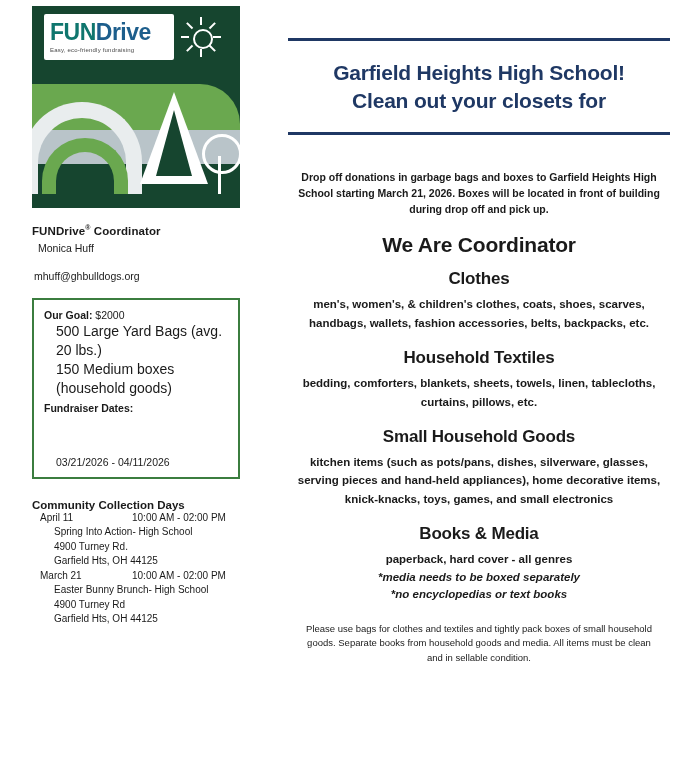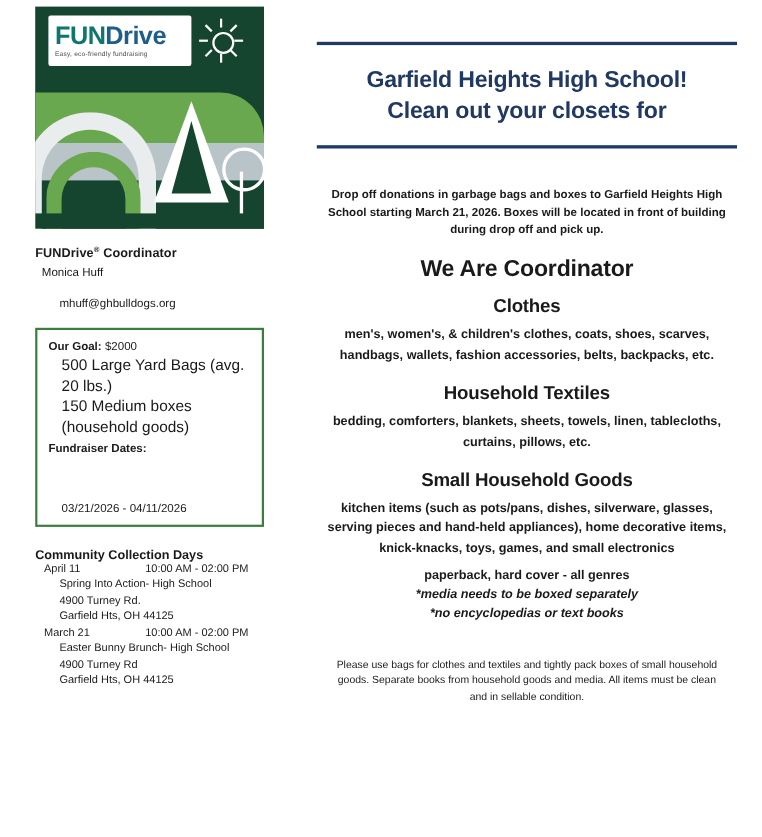--- a/index.html
+++ b/index.html
@@ -163,21 +163,20 @@
   .coordinator-title sup { font-size: 7px; }
   .coordinator-name {
     margin-top: 5px;
     font-size: 10.5px;
     padding-left: 6px;
   }
   .coordinator-email {
     margin-top: 16px;
     font-size: 10.5px;
     padding-left: 2px;
-    margin-left: 20px;
   }
 
   
   .goal-box {
     margin-top: 16px;
     width: 208px;
     border: 2px solid #3b7d3f;
     box-sizing: border-box;
     padding: 8px 8px 9px 10px;
   }
@@ -274,21 +273,21 @@
   }
   .media-note {
     font-size: 11.5px;
     font-style: italic;
     font-weight: bold;
     line-height: 1.55;
   }
   .footer-note {
     font-size: 9.5px;
     line-height: 1.5;
-    margin-top: 30px;
+    margin-top: 18px;
     padding: 0 14px;
   }
 </style>
 </head>
 <body>
 
 <div class="page">
 
   <div class="left-col">
 
@@ -370,20 +369,21 @@
 
     <div class="cat-head">Clothes</div>
     <div class="cat-body">men's, women's, &amp; children's clothes, coats, shoes, scarves, handbags, wallets, fashion accessories, belts, backpacks, etc.</div>
 
     <div class="cat-head tight">Household Textiles</div>
     <div class="cat-body">bedding, comforters, blankets, sheets, towels, linen, tablecloths, curtains, pillows, etc.</div>
 
     <div class="cat-head tight">Small Household Goods</div>
     <div class="cat-body">kitchen items (such as pots/pans, dishes, silverware, glasses, serving pieces and hand-held appliances), home decorative items, knick-knacks, toys, games, and small electronics</div>
 
+    <div class="cat-head tight">Books &amp; Media</div>
     <div class="cat-body">paperback, hard cover - all genres</div>
     <div class="media-note">*media needs to be boxed separately</div>
     <div class="media-note">*no encyclopedias or text books</div>
 
     <div class="footer-note">Please use bags for clothes and textiles and tightly pack boxes of small household goods. Separate books from household goods and media. All items must be clean and in sellable condition.</div>
   </div>
 
 </div>
 
 </body></html>

